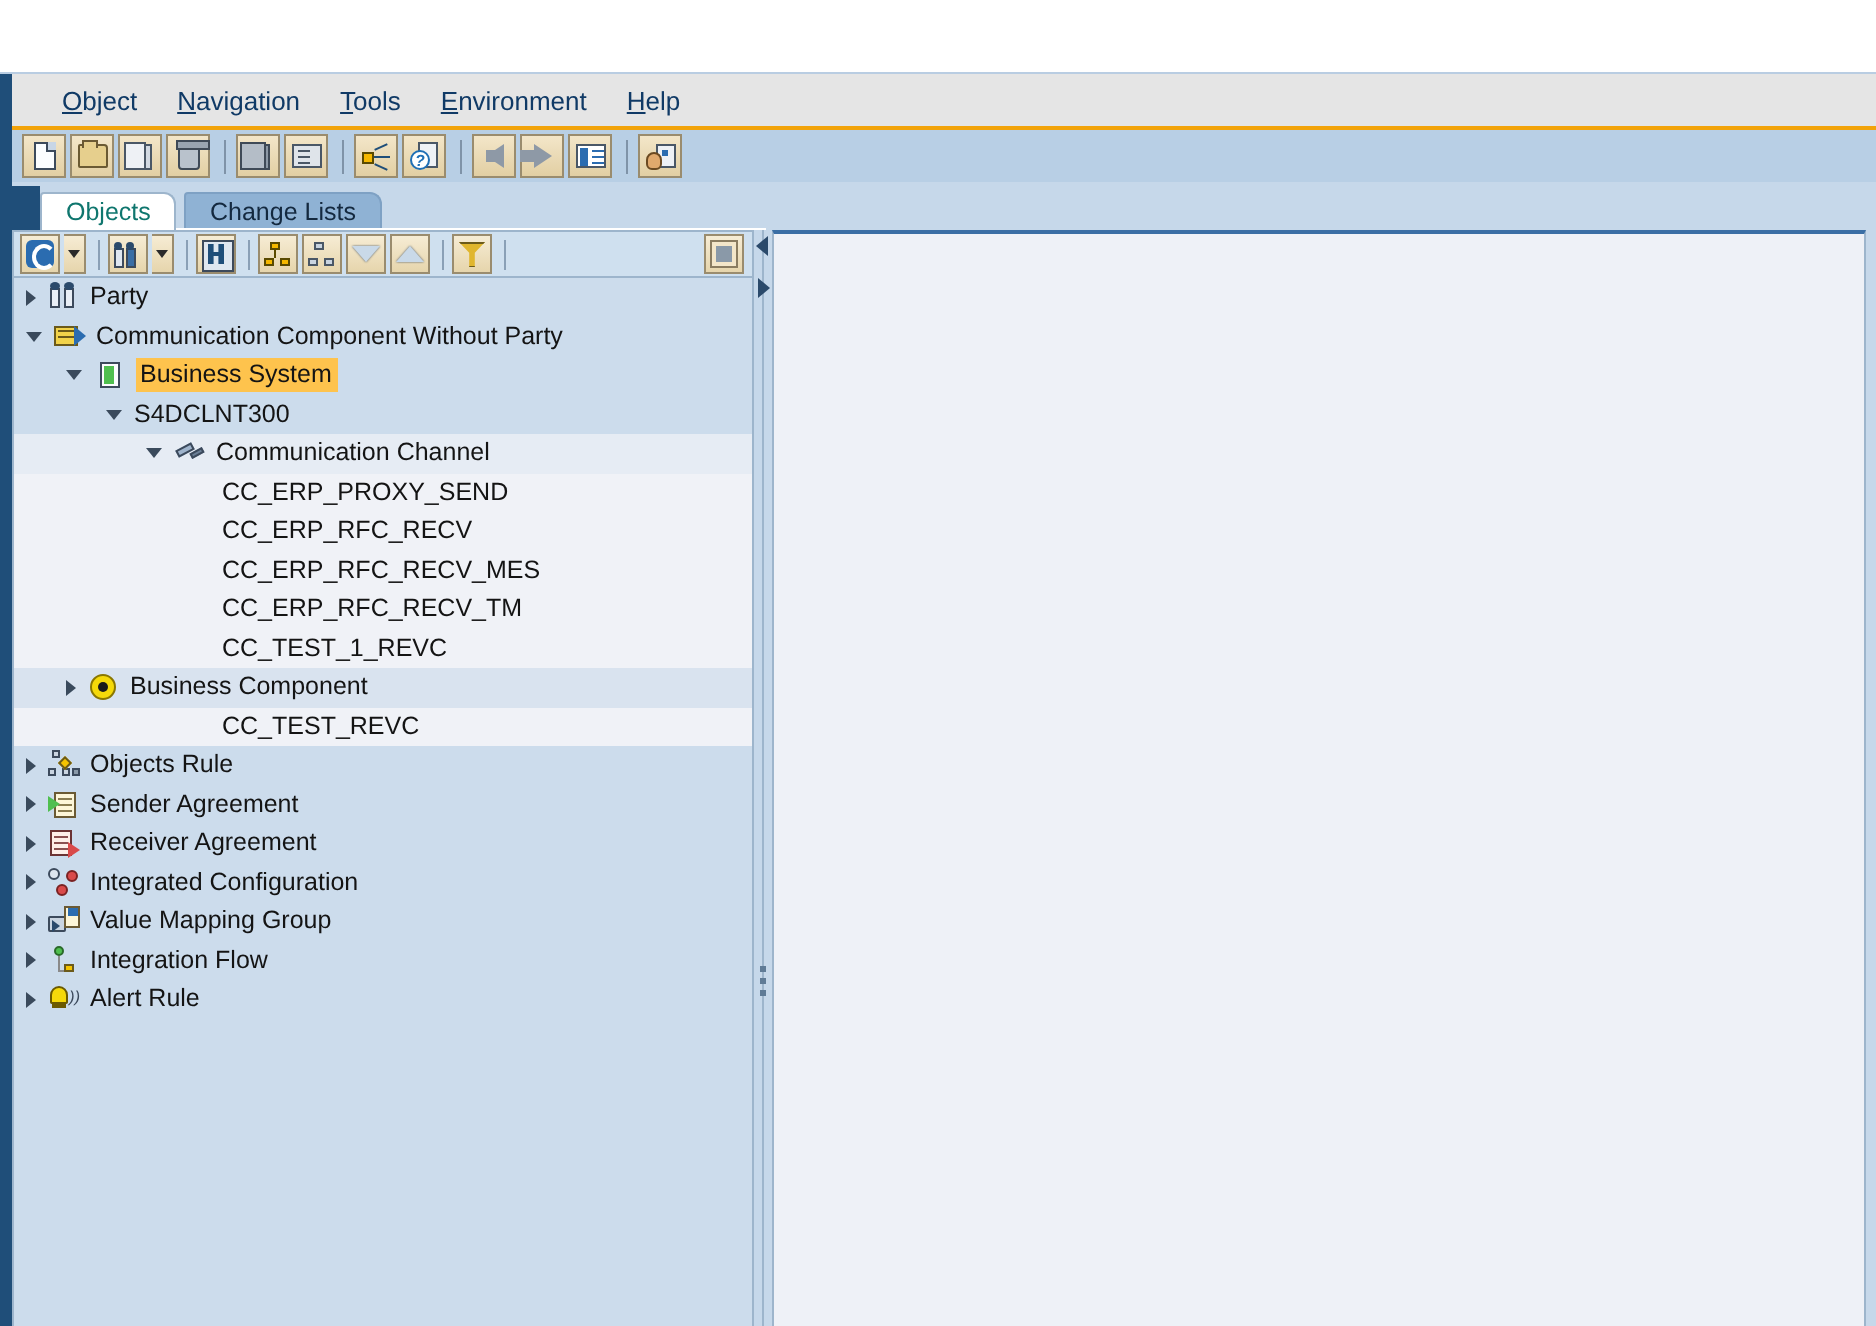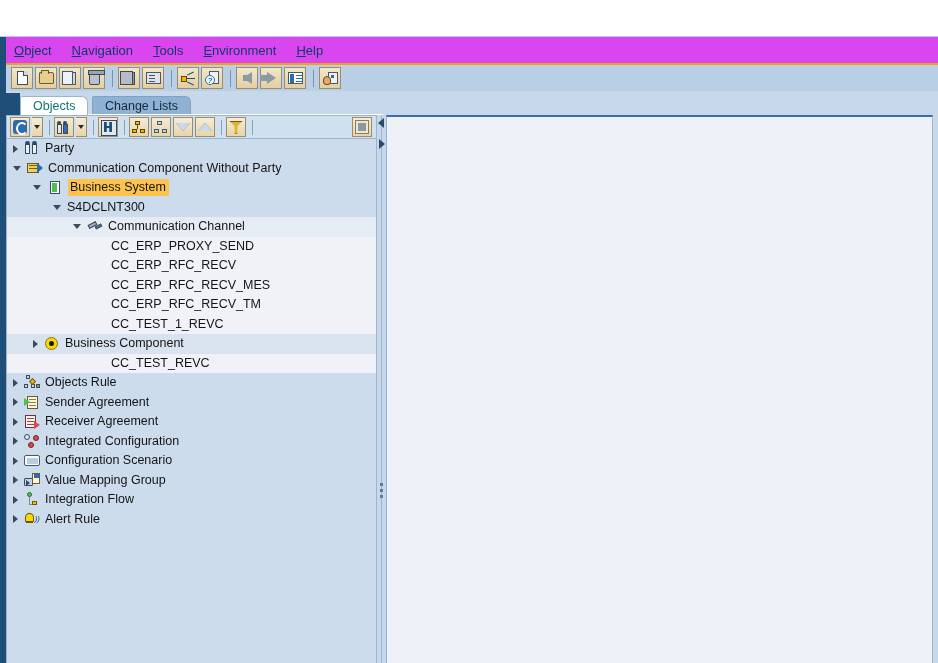--- a/index.html
+++ b/index.html
@@ -88,23 +88,23 @@
     background: #c6d8ea;
     border-top: 1px solid #b9cde2;
   }
   .frame-edge-l { position:absolute; left:0; top:0; width:6px; height:627px; background:#1f4e79; }
   .frame-edge-r { position:absolute; right:0; top:0; width:4px; height:627px; background:#c6d8ea; }
 
   
   .menubar {
     position: absolute; left: 6px; top: 0;
     width: 932px; height: 26px;
-    background: #d946ef;
+    background: #e5e5e5;
     display: flex; align-items: center;
-    padding-left: 8px;
+    padding-left: 25px;
   }
   .menuitem {
     font-size: 13px;
     color: #103a66;
     margin-right: 20px;
     white-space: nowrap;
     cursor: default;
   }
   .menuitem u { text-decoration: underline; }
   .menu-underline {
@@ -666,29 +666,20 @@
           <span class="ind" style="width:0px"></span>
           <span class="arrowR"></span>
           <span class="ticon i-ic">
               <i class="c c1"></i>
               <i class="c c2"></i>
               <i class="c c3"></i>
             </span>
           <span class="tlabel">Integrated Configuration</span>
         </div>
 
-        <div class="trow shadeA">
-          <span class="ind" style="width:0px"></span>
-          <span class="arrowR"></span>
-          <span class="ticon i-cs">
-              <i class="bx"></i>
-              <i class="in"></i>
-            </span>
-          <span class="tlabel">Configuration Scenario</span>
-        </div>
 
         <div class="trow shadeA">
           <span class="ind" style="width:0px"></span>
           <span class="arrowR"></span>
           <span class="ticon i-vm">
               <i class="box"></i>
               <i class="ar"></i>
               <i class="pg"></i>
               <i class="k"></i>
             </span>

